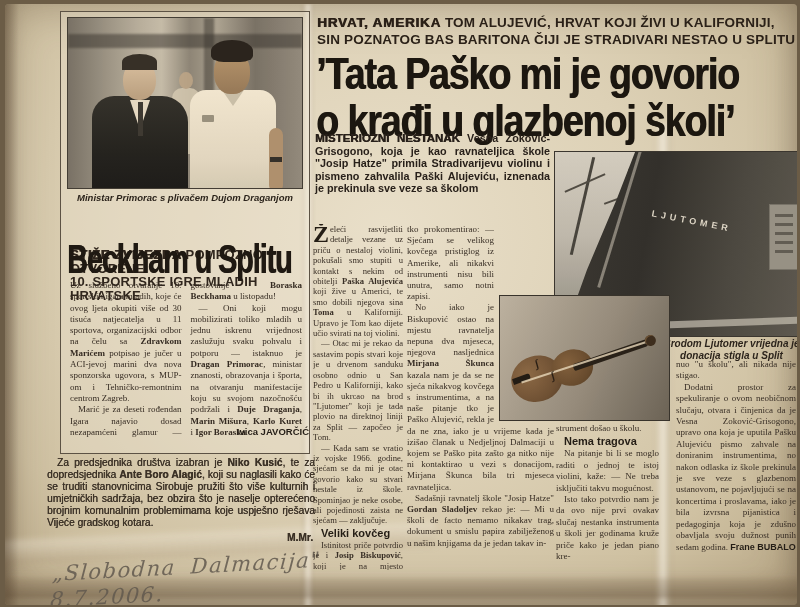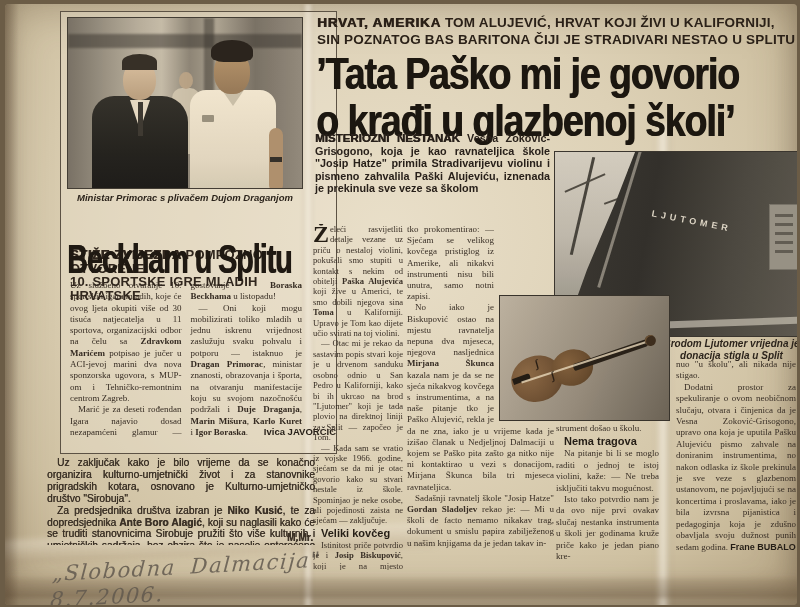--- a/index.html
+++ b/index.html
@@ -16,21 +16,21 @@
     background:linear-gradient(90deg,rgba(130,110,85,.08),rgba(255,252,244,.55),rgba(130,110,85,.16));}
   .crease-h1{left:0;top:574px;width:800px;height:20px;filter:blur(2px);
     background:linear-gradient(180deg,rgba(120,98,70,.18),rgba(88,68,46,.34));}
   .crease-d1{left:-30px;top:528px;width:460px;height:24px;transform:rotate(-2.5deg);filter:blur(3px);
     background:linear-gradient(180deg,rgba(255,250,238,.35),rgba(140,118,88,.18));}
   .edge-left{left:0;top:0;width:14px;height:607px;
     background:linear-gradient(90deg,rgba(70,52,34,.4),rgba(70,52,34,0));}
 
   
   .bk-box{position:absolute;left:55px;top:7px;width:248px;height:441px;
-    border:1px solid #5c5244;background:rgba(238,230,212,.35);padding-left:27px;}
+    border:1px solid #5c5244;background:rgba(238,230,212,.35);}
   .ph-men{position:absolute;left:6px;top:5px;width:234px;height:170px;margin:0;
     border:1px solid #3a332b;overflow:hidden;filter:sepia(.28) contrast(.92) brightness(1.01);
     background:linear-gradient(90deg,#6e6961 0%,#8f8a81 16%,#aba69b 30%,#b9b4a9 40%,#837d73 52%,#a09a8f 64%,#6f6961 80%,#88827a 100%);}
   .ph-beam{position:absolute;left:0;top:16px;width:100%;height:14px;background:rgba(52,48,42,.55);filter:blur(1px);}
   .ph-beam2{position:absolute;left:58%;top:0;width:10px;height:100%;background:rgba(48,44,38,.5);filter:blur(1px);}
   .man-left{position:absolute;left:24px;bottom:-4px;width:96px;height:140px;}
   .suit{position:absolute;bottom:0;left:0;width:100%;height:96px;border-radius:22px 26px 0 0;
     background:linear-gradient(180deg,#2b2822 0%,#1b1915 60%,#14120f 100%);}
   .shirt{position:absolute;bottom:62px;left:38px;width:20px;height:30px;background:#d8d2c4;
     clip-path:polygon(0 0,100% 0,50% 100%);}
@@ -209,21 +209,20 @@
     <div class="bk-body">
       <p class="ni">Uz službeno otvaranje 10. sportskih igara mladih, koje će ovog ljeta okupiti više od 30 tisuća natjecatelja u 11 sportova, organizacijski odbor na čelu sa <b>Zdravkom Marićem</b> potpisao je jučer u ACI-jevoj marini dva nova sponzorska ugovora, s MUP-om i Tehničko-remontnim centrom Zagreb.</p>
       <p>Marić je za deseti rođendan Igara najavio dosad nezapamćeni glamur — gostovanje <b>Boraska Beckhama</b> u listopadu!</p>
       <p>— Oni koji mogu mobilizirati toliko mladih u jednu iskrenu vrijednost zaslužuju svaku pohvalu i potporu — istaknuo je <b>Dragan Primorac</b>, ministar znanosti, obrazovanja i športa, na otvaranju manifestacije koju su svojom nazočnošću podržali i <b>Duje Draganja</b>, <b>Marin Mišura</b>, <b>Karlo Kuret</b> i <b>Igor Boraska</b>.</p>
     </div>
     <div class="bk-byline">Ivica JAVORČIĆ</div>
   </section>
 
   <section class="kud">
     <div class="kud-body">
-      <p class="ni">Uz zaključak kako je bilo vrijeme da se konačno organizira kulturno-umjetnički život i za stanovnike prigradskih kotara, osnovano je Kulturno-umjetničko društvo "Sirobuja".</p>
       <p>Za predsjednika društva izabran je <b>Niko Kusić</b>, te za dopredsjednika <b>Ante Boro Alagić</b>, koji su naglasili kako će se truditi stanovnicima Sirobuje pružiti što više kulturnih i umjetničkih sadržaja, bez obzira što je naselje opterećeno brojnim komunalnim problemimama koje uspješno rješava Vijeće gradskog kotara.</p>
       <b class="kud-byline">M.Mr.</b>
     </div>
   </section>
 
   <div class="handwriting">„Slobodna Dalmacija" 8.7.2006.</div>
 
   <div class="m-kicker">
     <span class="khl">HRVAT, AMERIKA</span>
     <span>TOM ALUJEVIĆ, HRVAT KOJI ŽIVI U KALIFORNIJI,</span><br>

